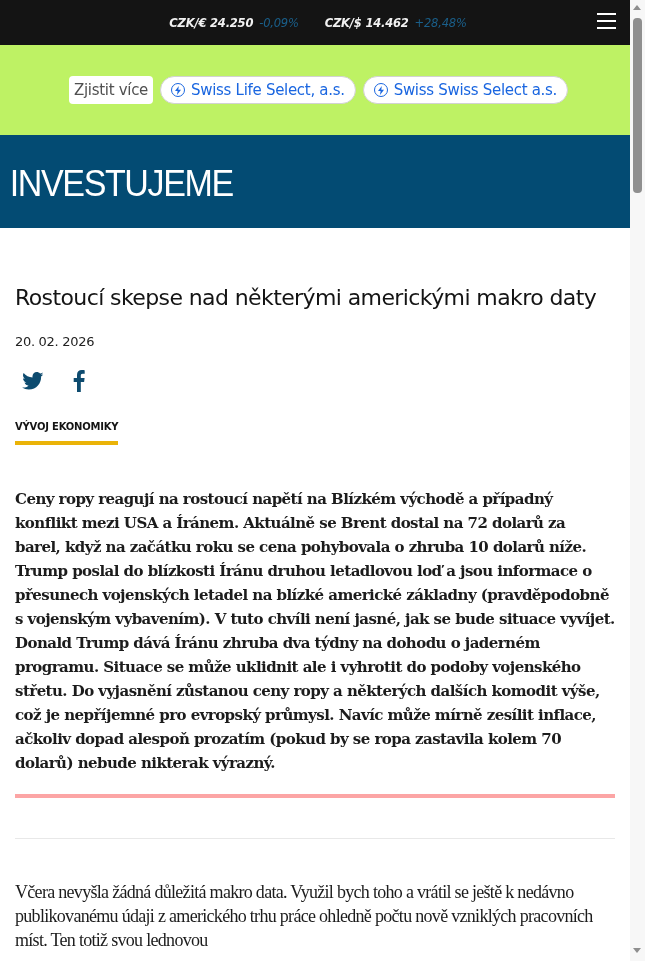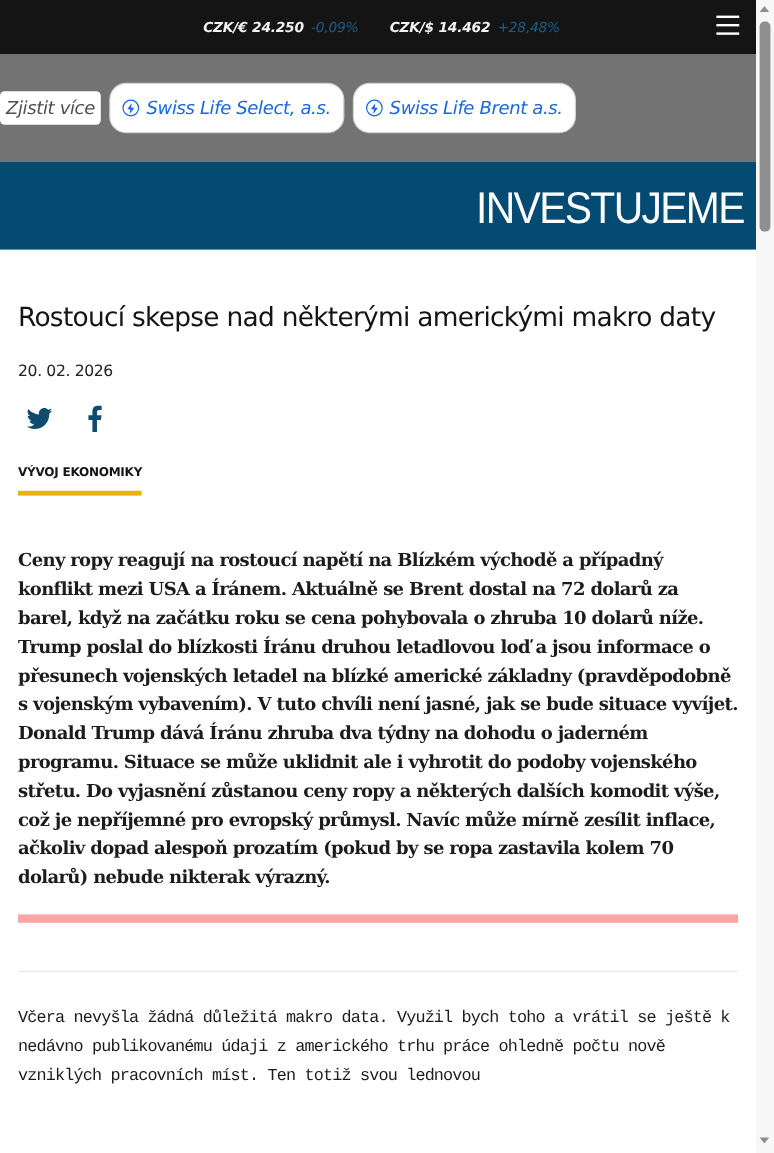--- a/index.html
+++ b/index.html
@@ -12,40 +12,40 @@
     .ticker { height: 45px; background: #141414; position: relative; display: flex; align-items: center; justify-content: center; }
     .ticker .rates { display: flex; align-items: center; gap: 26px; margin-left: 6px; font-style: italic; }
     .rate { display: flex; align-items: baseline; gap: 6px; font-family: "DejaVu Sans", sans-serif; font-size: 11.5px; letter-spacing: -0.2px; }
     .rate .pair { color: #f2f2f2; font-weight: bold; }
     .rate .chg { color: #1a5f8a; }
     .rate .chg.pos { color: #1a5f8a; }
     .hamburger { position: absolute; left: 597px; top: 13px; width: 19px; height: 17px; cursor: pointer; }
     .hamburger span { display: block; height: 2px; background: #ffffff; margin-bottom: 5px; }
 
     
-    .adstrip { height: 90px; background: #737373; display: flex; align-items: center; gap: 7px; font-style: italic; }
+    .adstrip { height: 90px; background: #bef264; display: flex; align-items: center; padding-left: 69px; gap: 7px; }
     .zjistit { background: #ffffff; color: #505050; font-family: "DejaVu Sans", sans-serif; font-size: 15px; padding: 5px 5px; border-radius: 4px; height: 28px; display: flex; align-items: center; letter-spacing: -0.3px; }
-    .chip { height: 42px; border: 1px solid #d2d2d2; background: #fff; border-radius: 14px; display: flex; align-items: center; padding: 0 10px 0 10px; gap: 6px; color: #1a66e0; font-family: "DejaVu Sans", sans-serif; font-size: 15px; letter-spacing: -0.3px; cursor: pointer; }
+    .chip { height: 28px; border: 1px solid #d2d2d2; background: #fff; border-radius: 14px; display: flex; align-items: center; padding: 0 10px 0 10px; gap: 6px; color: #1a66e0; font-family: "DejaVu Sans", sans-serif; font-size: 15px; letter-spacing: -0.3px; cursor: pointer; }
     .chip .bolt { width: 14px; height: 14px; border: 1.6px solid #1a66e0; border-radius: 50%; position: relative; display: inline-flex; align-items: center; justify-content: center; font-size: 9px; line-height: 1; }
 
     
-    .brand { height: 73px; background: #034b73; display: flex; align-items: center; justify-content: flex-end; }
+    .brand { height: 93px; background: #034b73; display: flex; align-items: center; justify-content: flex-start; }
     .brand .logo { color: #ffffff; font-family: "Liberation Sans", sans-serif; font-size: 37px; font-weight: normal; letter-spacing: -1.5px; transform: scaleX(0.92); margin-top: 4px; }
 
     
     .article { padding: 0 15px; }
-    .title { margin-top: 41px; font-family: "DejaVu Sans", sans-serif; font-size: 22px; line-height: 34px; color: #141414; letter-spacing: -0.6px; font-weight: normal; }
+    .title { margin-top: 53px; font-family: "DejaVu Sans", sans-serif; font-size: 22px; line-height: 34px; color: #141414; letter-spacing: -0.6px; font-weight: normal; }
     .date { margin-top: 19px; font-family: "DejaVu Sans", sans-serif; font-size: 13px; color: #222; letter-spacing: -0.3px; }
     .share { margin-top: 20px; display: flex; gap: 22px; align-items: center; height: 24px; padding-left: 6px; }
     .share .icon { width: 24px; height: 24px; display: inline-flex; align-items: center; justify-content: center; cursor: pointer; }
     .category { margin-top: 28px; display: inline-block; font-family: "DejaVu Sans", sans-serif; font-size: 10px; font-weight: bold; color: #141414; letter-spacing: -0.2px; padding-bottom: 9px; border-bottom: 4px solid #eab308; }
 
-    .lead { margin-top: 42px; font-family: "DejaVu Serif", serif; font-size: 15px; font-weight: bold; line-height: 24px; color: #1c1c1c; letter-spacing: -0.55px; padding-bottom: 19px; border-bottom: 7px solid #fca5a5; }
+    .lead { margin-top: 42px; font-family: "DejaVu Serif", serif; font-size: 15px; font-weight: bold; line-height: 24px; color: #1c1c1c; letter-spacing: -0.55px; padding-bottom: 19px; border-bottom: 4px solid #fca5a5; }
     .spacer { height: 41px; border-bottom: 1px solid #e8e8e8; }
-    .body-text { margin-top: 27px; font-family: Liberation Mono, monospace; font-size: 14px; line-height: 24px; color: #1c1c1c; letter-spacing: -0.7px; }
+    .body-text { margin-top: 41px; font-family: Liberation Serif, serif; font-size: 18px; line-height: 24px; color: #1c1c1c; letter-spacing: -0.7px; }
 
     
     .scrollbar { position: absolute; left: 630px; top: 0; width: 15px; height: 961px; background: #f7f7f7; }
     .scrollbar .arrow-up { position: absolute; left: 3px; top: 5px; width: 0; height: 0; border-left: 4.5px solid transparent; border-right: 4.5px solid transparent; border-bottom: 5px solid #8e8e8e; }
     .scrollbar .arrow-down { position: absolute; left: 3px; top: 948px; width: 0; height: 0; border-left: 4.5px solid transparent; border-right: 4.5px solid transparent; border-top: 5px solid #8e8e8e; }
     .scrollbar .thumb { position: absolute; left: 3px; top: 18px; width: 9px; height: 175px; background: #8f8f8f; border-radius: 4px; }
   </style>
 </head>
 <body>
 
@@ -78,21 +78,21 @@
           </svg>
       </span>
       <span>Swiss Life Select, a.s.</span>
     </div>
     <div class="chip">
       <span class="bolt">
         <svg width="8" height="9" viewBox="0 0 8 9">
             <path d="M4.8 0 L1 5 H3.6 L3 9 L7 3.8 H4.3 Z" fill="#1a66e0"></path>
           </svg>
       </span>
-      <span>Swiss Life Brent a.s.</span>
+      <span>Swiss Swiss Select a.s.</span>
     </div>
   </section>
 
   <section class="brand">
     <div class="logo">INVESTUJEME</div>
   </section>
 
   <main class="article">
     <h1 class="title">Rostoucí skepse nad některými americkými makro daty</h1>
     <div class="date">20. 02. 2026</div>

